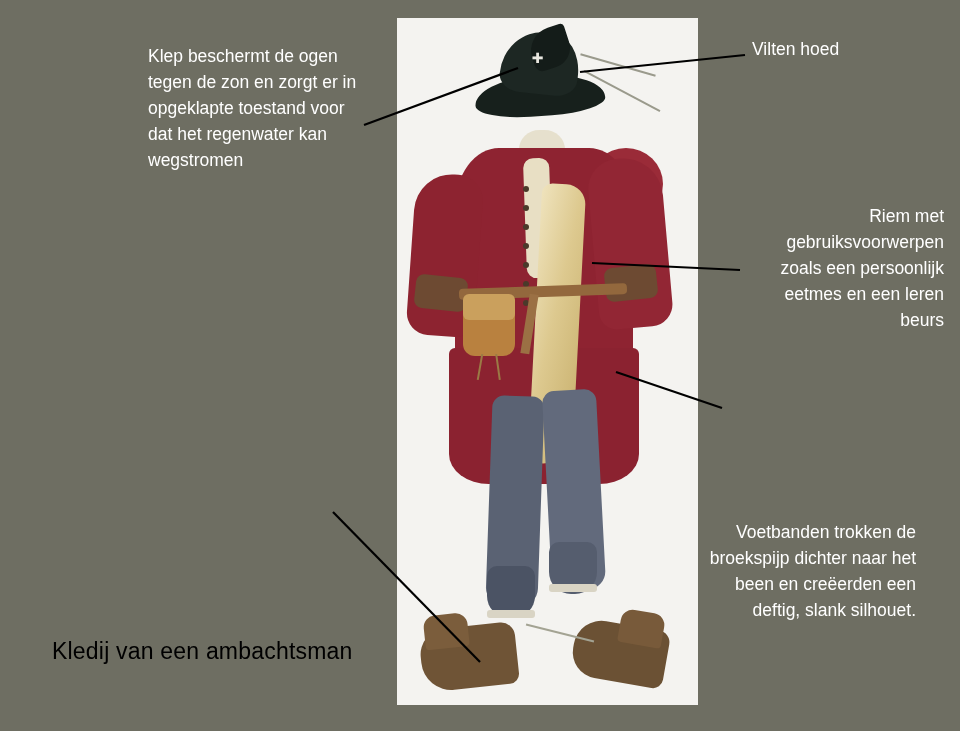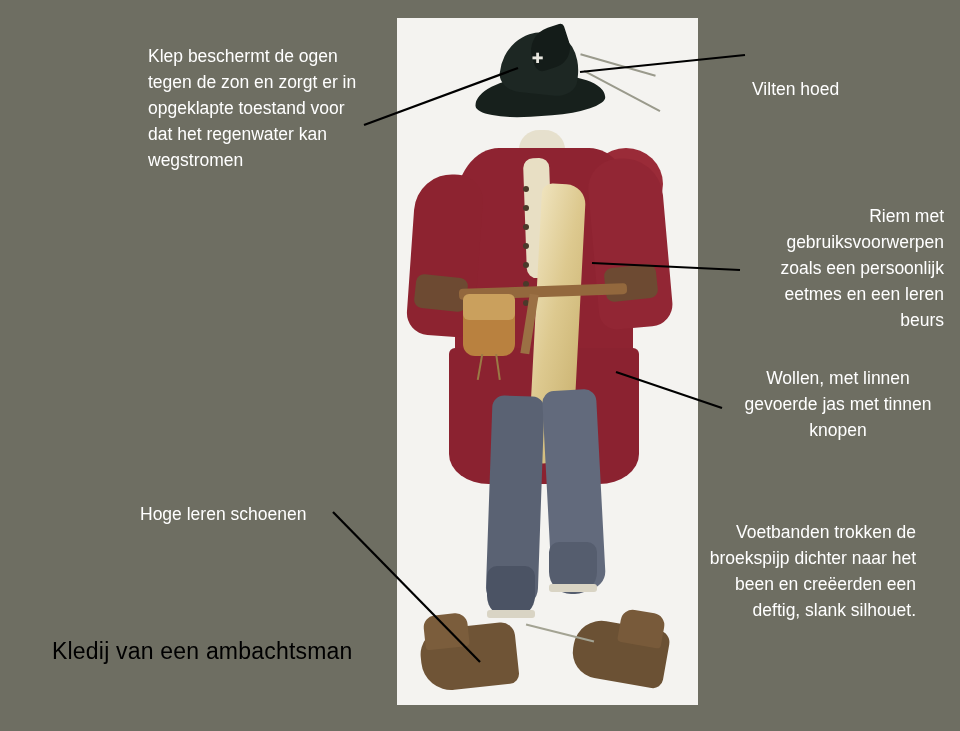--- a/index.html
+++ b/index.html
@@ -292,21 +292,21 @@
 
   
   .callout {
     position: absolute;
     color: #ffffff;
     font-size: 17.5px;
     line-height: 26px;
   }
 
   #c-klep   { left: 148px; top: 43px;  width: 216px; }
-  #c-hoed   { left: 752px; top: 36px;  width: 180px; margin-top: 40px; }
+  #c-hoed   { left: 752px; top: 36px;  width: 180px; }
   #c-riem   { left: 744px; top: 203px; width: 200px; text-align: right; }
   #c-jas    { left: 740px; top: 365px; width: 196px; text-align: center; }
   #c-voet   { left: 706px; top: 519px; width: 210px; text-align: right; }
   #c-schoen { left: 140px; top: 501px; width: 190px; text-align: left; }
 
   .title {
     position: absolute;
     left: 52px; top: 638px;
     color: #000000;
     font-size: 23px;
@@ -393,21 +393,19 @@
     <line x1="722" y1="408" x2="616" y2="372"></line>
     <line x1="333" y1="512" x2="480" y2="662"></line>
   </svg>
 
   <div class="callout" id="c-klep">Klep beschermt de ogen tegen de zon en zorgt er in opgeklapte toestand voor dat het regenwater kan wegstromen</div>
 
   <div class="callout" id="c-hoed">Vilten hoed</div>
 
   <div class="callout" id="c-riem">Riem met gebruiksvoorwerpen zoals een persoonlijk eetmes en een leren beurs</div>
 
-  <div class="callout" id="c-jas">Wollen, met linnen gevoerde jas met tinnen knopen</div>
 
   <div class="callout" id="c-voet">Voetbanden trokken de broekspijp dichter naar het been en creëerden een deftig, slank silhouet.</div>
 
-  <div class="callout" id="c-schoen">Hoge leren schoenen</div>
 
   <div class="title">Kledij van een ambachtsman</div>
 
 </div>
 
 </body></html>

